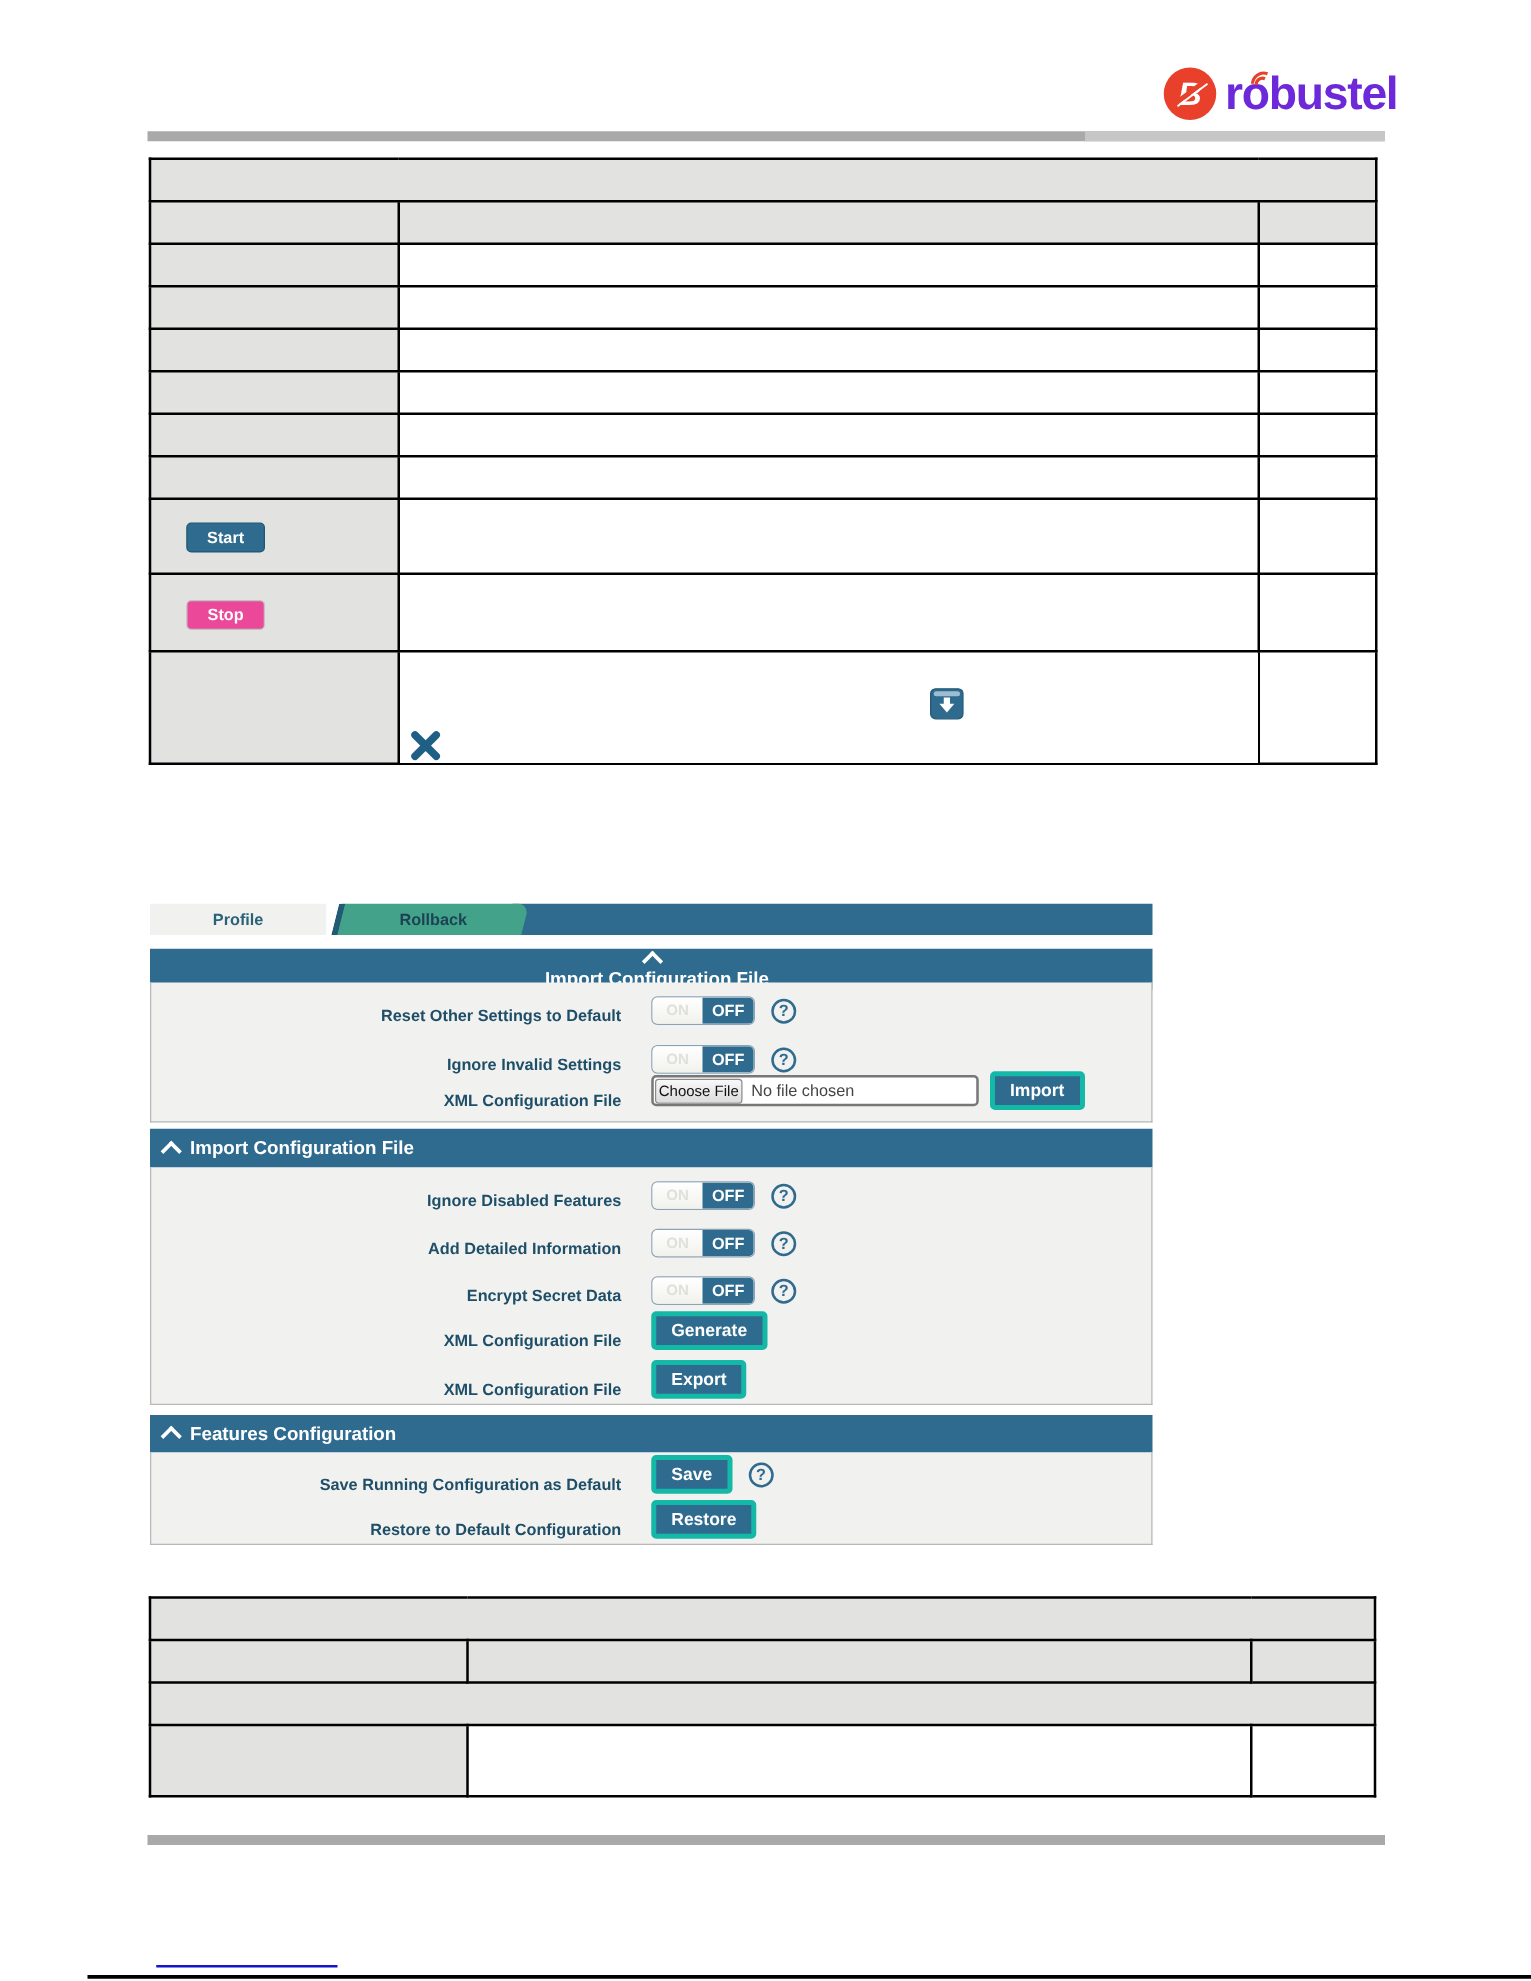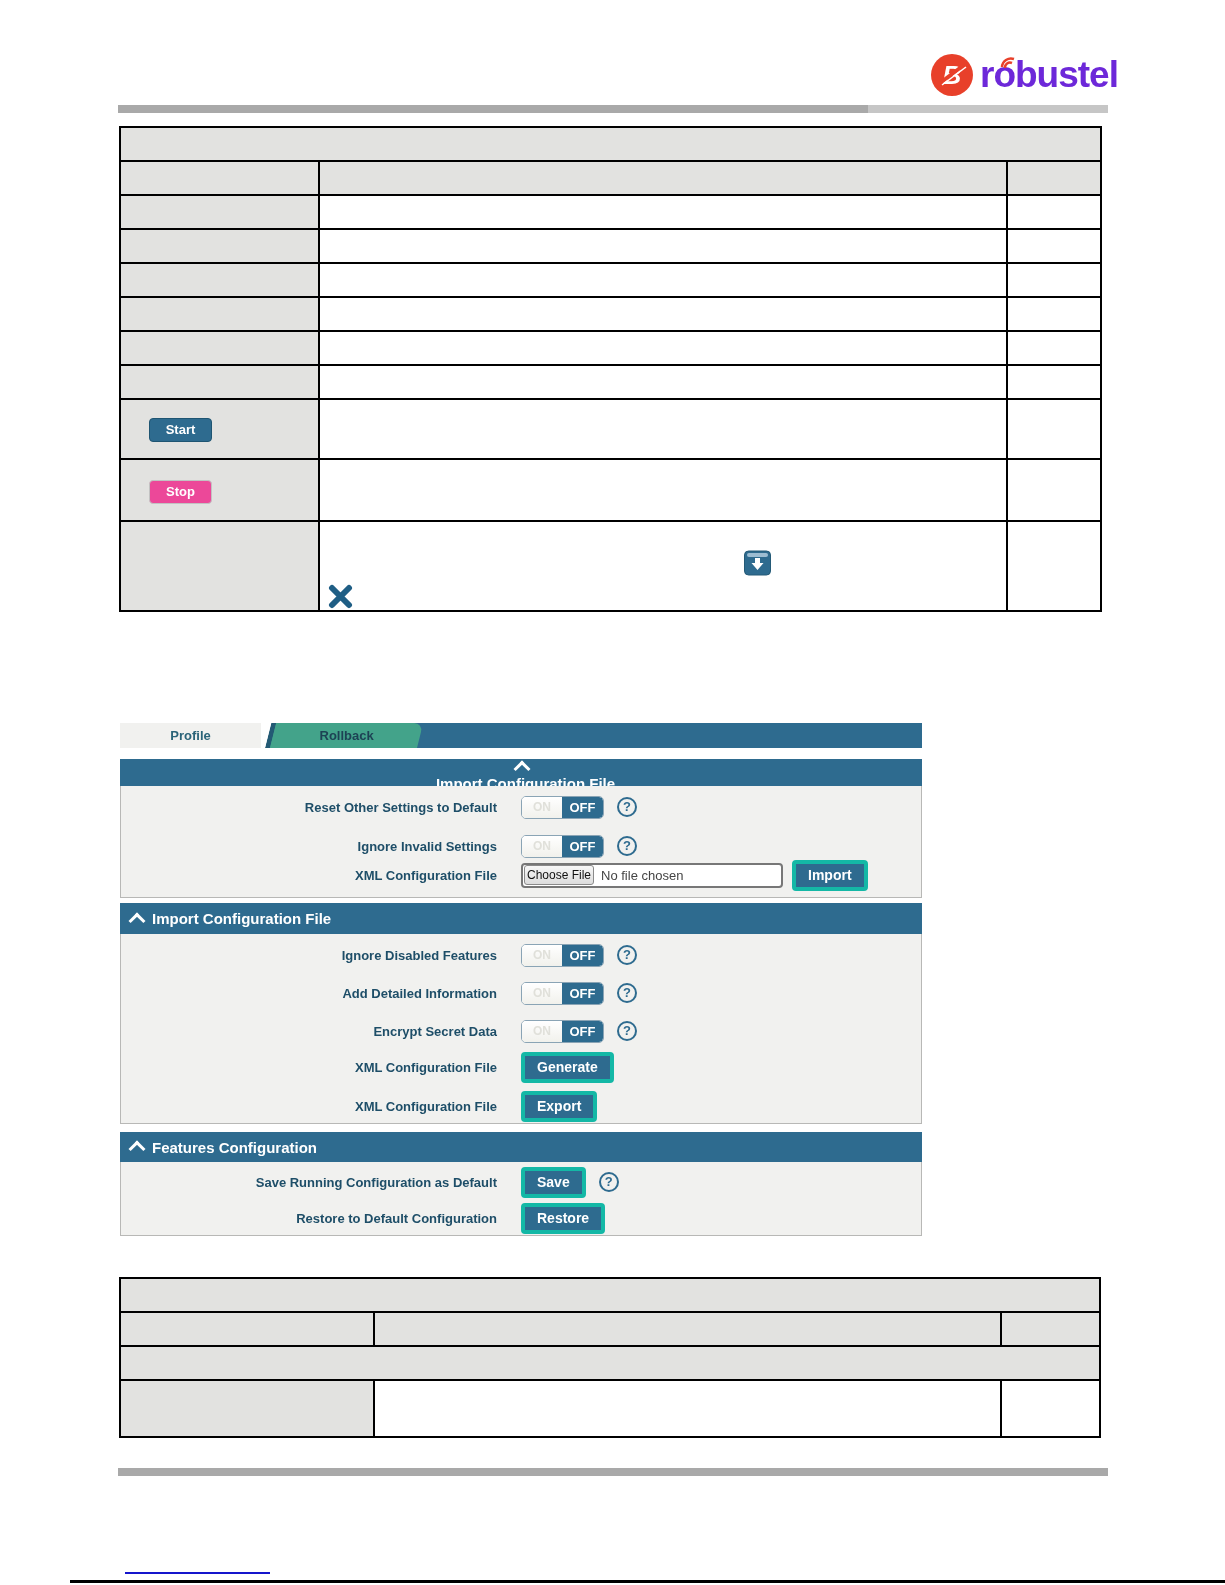--- a/index.html
+++ b/index.html
@@ -52,21 +52,21 @@
        transform:rotate(45deg);margin:4px 9px 0 2px;flex:0 0 auto;}
   .sec-body{position:absolute;left:0;width:802px;background:#f1f1ef;
        border:1px solid #b8b8b6;border-top:none;box-sizing:border-box;}
   #import-head{top:36px;height:33px;flex-direction:column;}
   #import-body{top:63px;height:112px;}
   #export-head{top:180px;height:31px;}
   #export-body{top:211px;height:190px;}
   #default-head{top:409px;height:30px;}
   #default-body{top:439px;height:74px;}
 
-  .prow{position:absolute;left:0;width:802px;height:26px;display:flex;align-items:center;}
+  .prow{position:absolute;left:0;width:802px;height:26px;display:flex;align-items:flex-end;}
   .plabel{width:377px;text-align:right;color:#1e4e68;font-weight:bold;font-size:13px;flex:0 0 auto;}
   .ctrl{margin-left:24px;display:flex;align-items:center;}
 
   .toggle{width:83px;height:23px;border:1px solid #8aa4b5;border-radius:5px;overflow:hidden;
        display:flex;background:#fff;box-sizing:border-box;flex:0 0 auto;}
   .ton{flex:1;text-align:center;line-height:21px;font-weight:bold;font-size:12px;
        color:#e0e0da;background:linear-gradient(#ffffff,#f1f1ec);}
   .toff{width:41px;text-align:center;line-height:21px;font-weight:bold;font-size:13px;
        color:#fff;background:#2e6b8f;border-radius:0 4px 4px 0;}
 

